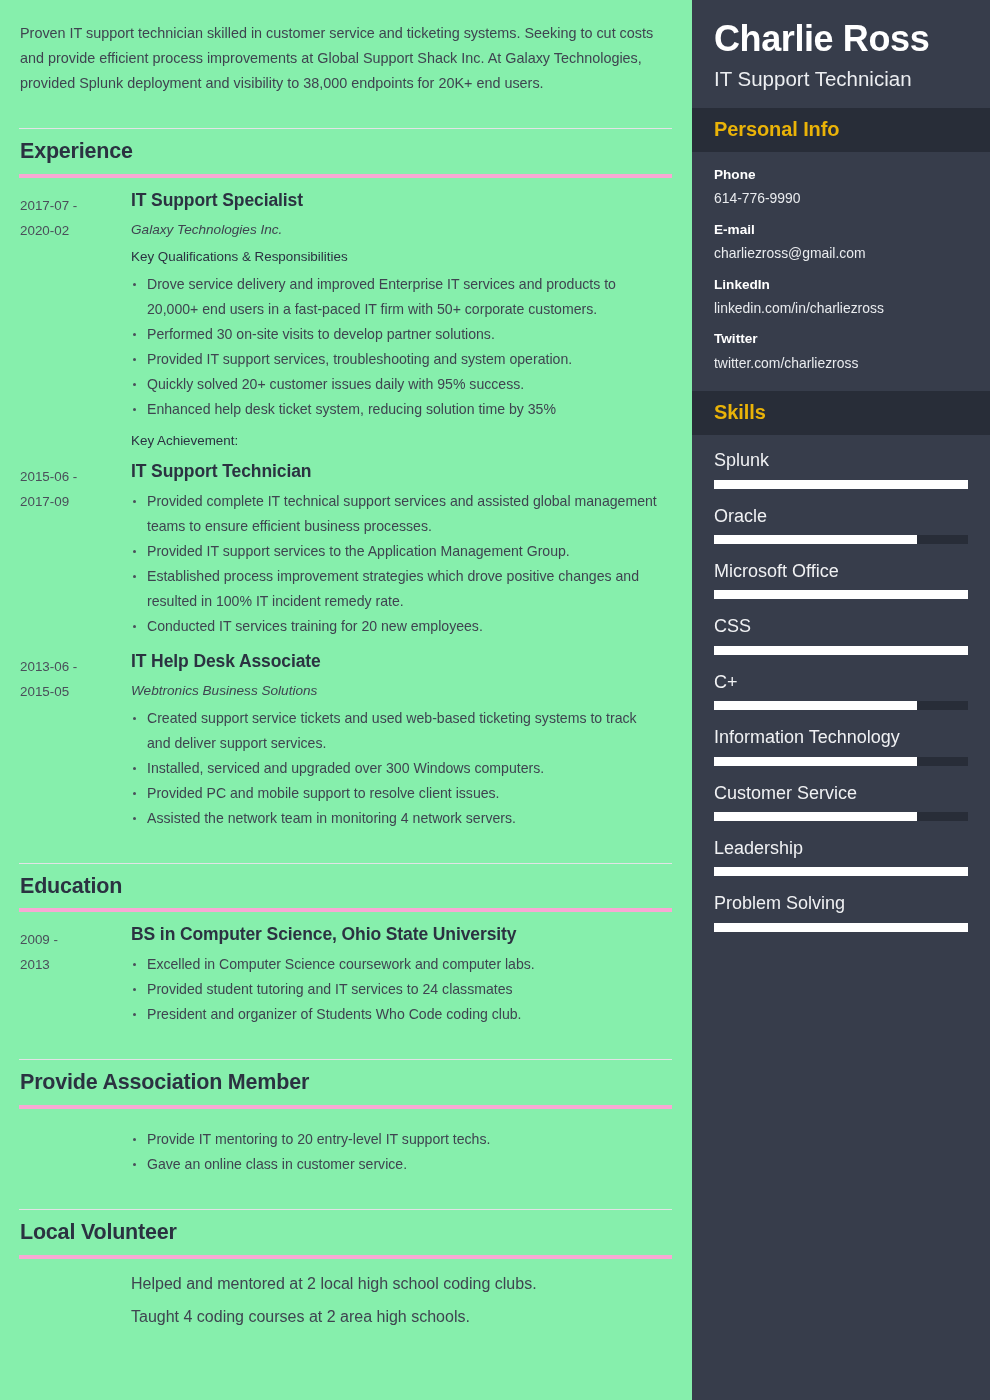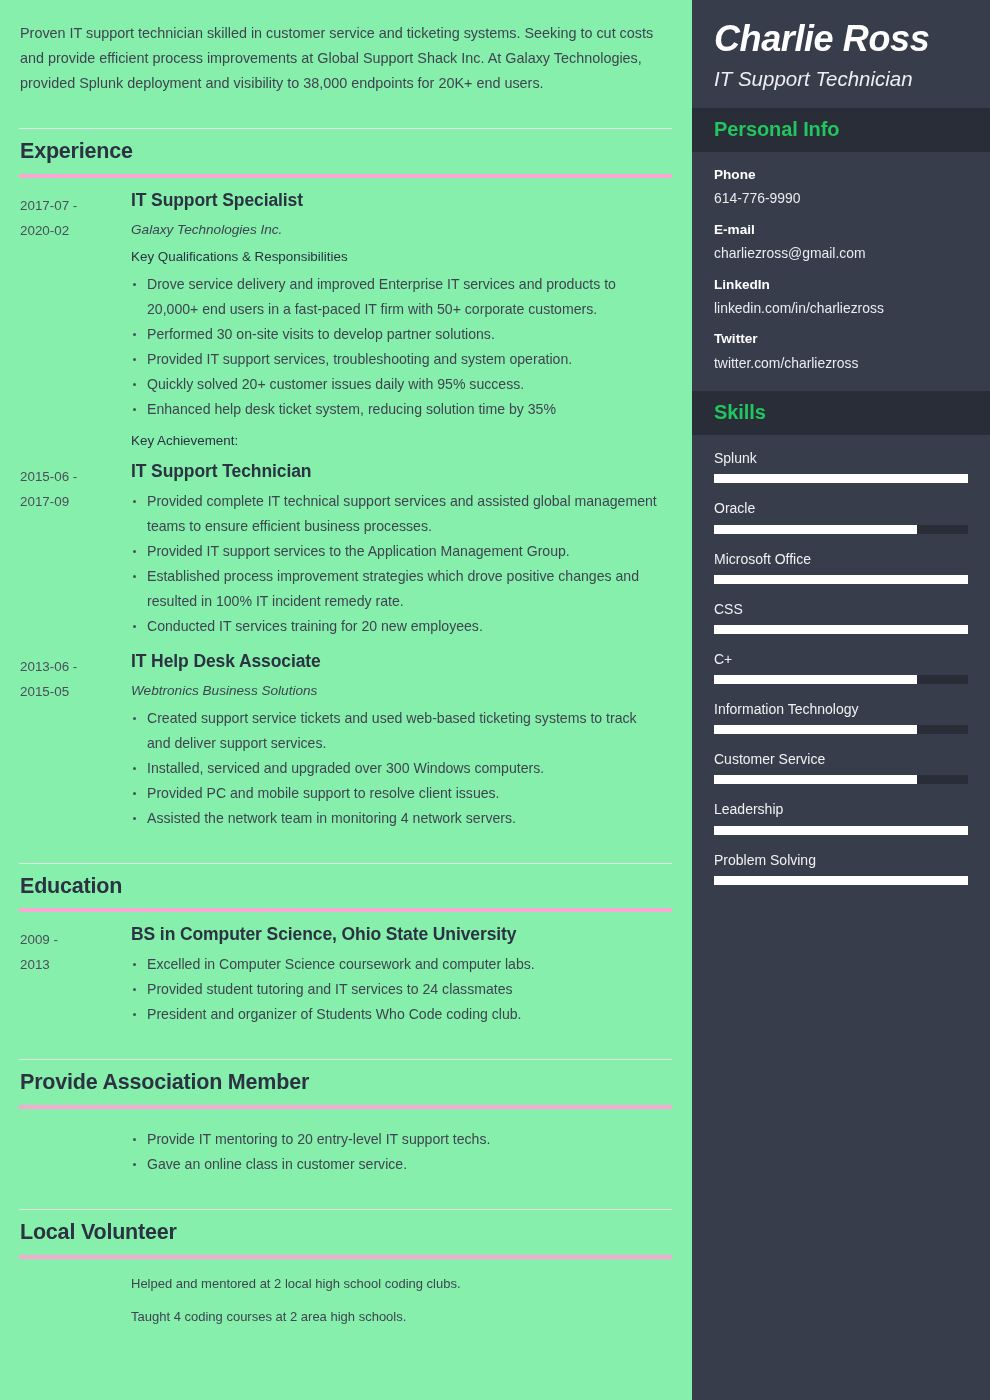--- a/index.html
+++ b/index.html
@@ -111,21 +111,21 @@
     position: absolute;
     left: 2px;
     top: 11px;
     width: 3px;
     height: 3px;
     border-radius: 50%;
     background: #4a4f5a;
   }
 
   .plain-line {
-    font-size: 13px;
+    font-size: 16px;
     line-height: 25px;
     color: #3f4450;
     margin-top: 8px;
   }
   .plain-line:first-child { margin-top: 0; }
 
   
   .indent-body {
     display: flex;
   }
@@ -137,21 +137,20 @@
     width: 298px;
     flex: 0 0 298px;
     background: #373d4b;
     color: #ffffff;
     min-height: 1400px;
   }
 
   .sb-header {
     background: #373d4b;
     padding: 19px 38px 16px 22px;
-    font-style: italic;
   }
   .sb-name {
     font-size: 36px;
     font-weight: bold;
     line-height: 1.12;
     letter-spacing: -0.4px;
     color: #ffffff;
   }
   .sb-role {
     font-size: 20.5px;
@@ -162,21 +161,21 @@
   }
 
   .sb-bar {
     background: #282d38;
     padding: 9px 22px 10px 22px;
   }
   .sb-bar h3 {
     font-size: 20px;
     font-weight: bold;
     line-height: 1.25;
-    color: #22c55e;
+    color: #eab308;
     letter-spacing: -0.1px;
   }
 
   .sb-body { padding: 14px 22px 18px 22px; }
 
   .info-item { margin-bottom: 12px; }
   .info-item:last-child { margin-bottom: 0; }
   .info-label {
     font-size: 13.6px;
     font-weight: bold;
@@ -187,21 +186,21 @@
     font-size: 13.9px;
     color: #e9ebee;
     line-height: 1.4;
     margin-top: 5px;
     word-break: break-word;
   }
 
   .skill { margin-bottom: 16px; }
   .skill:last-child { margin-bottom: 0; }
   .skill-name {
-    font-size: 14px;
+    font-size: 18px;
     color: #f0f1f3;
     line-height: 1.3;
     margin-bottom: 7px;
   }
   .skill-track {
     height: 9px;
     width: 100%;
     background: #282d38;
   }
   .skill-fill {

